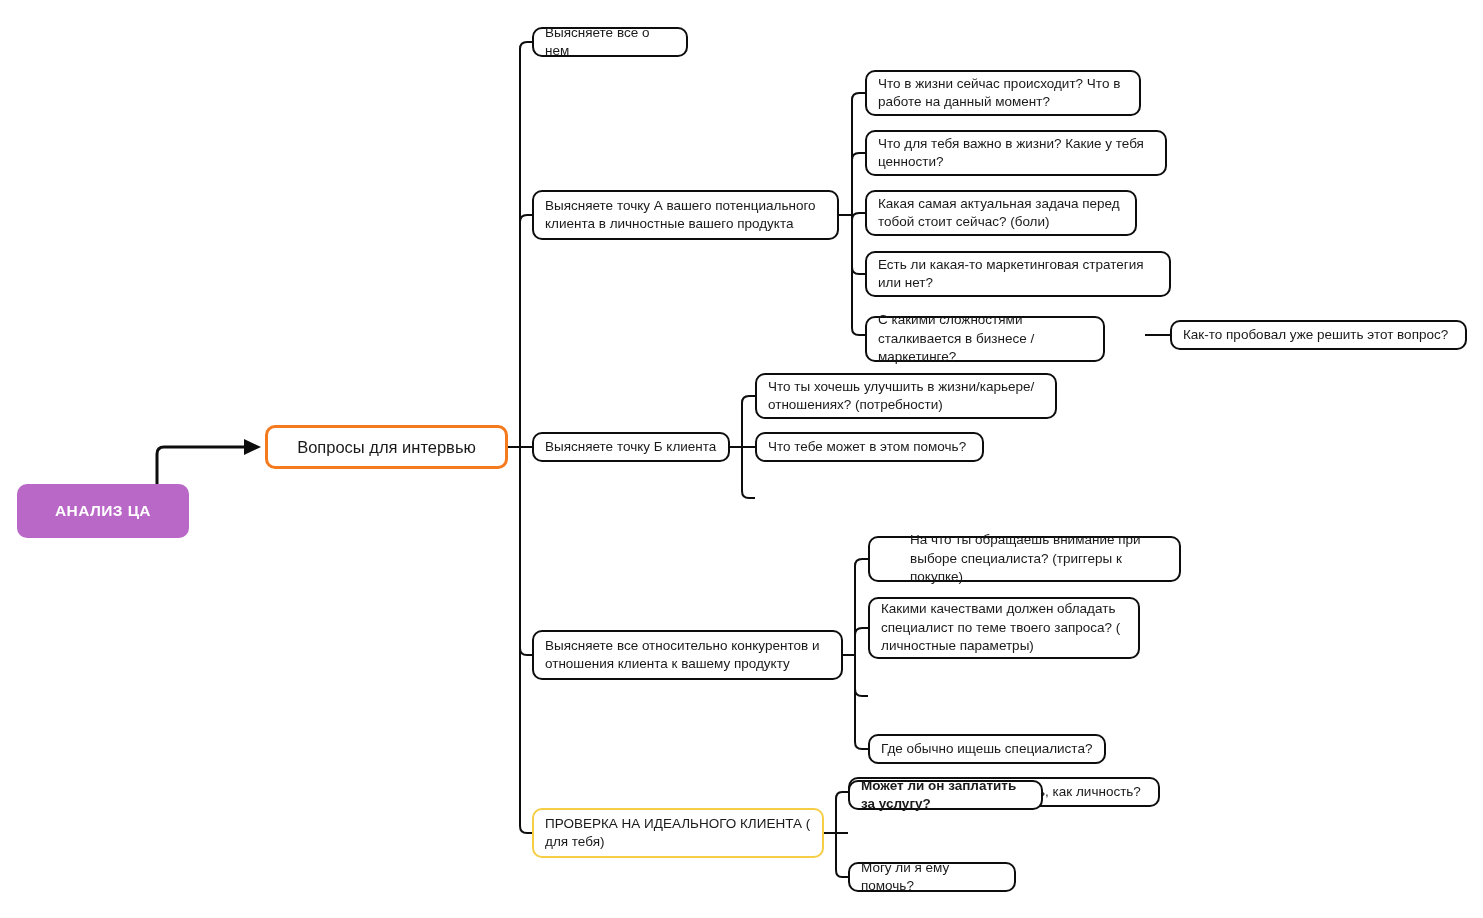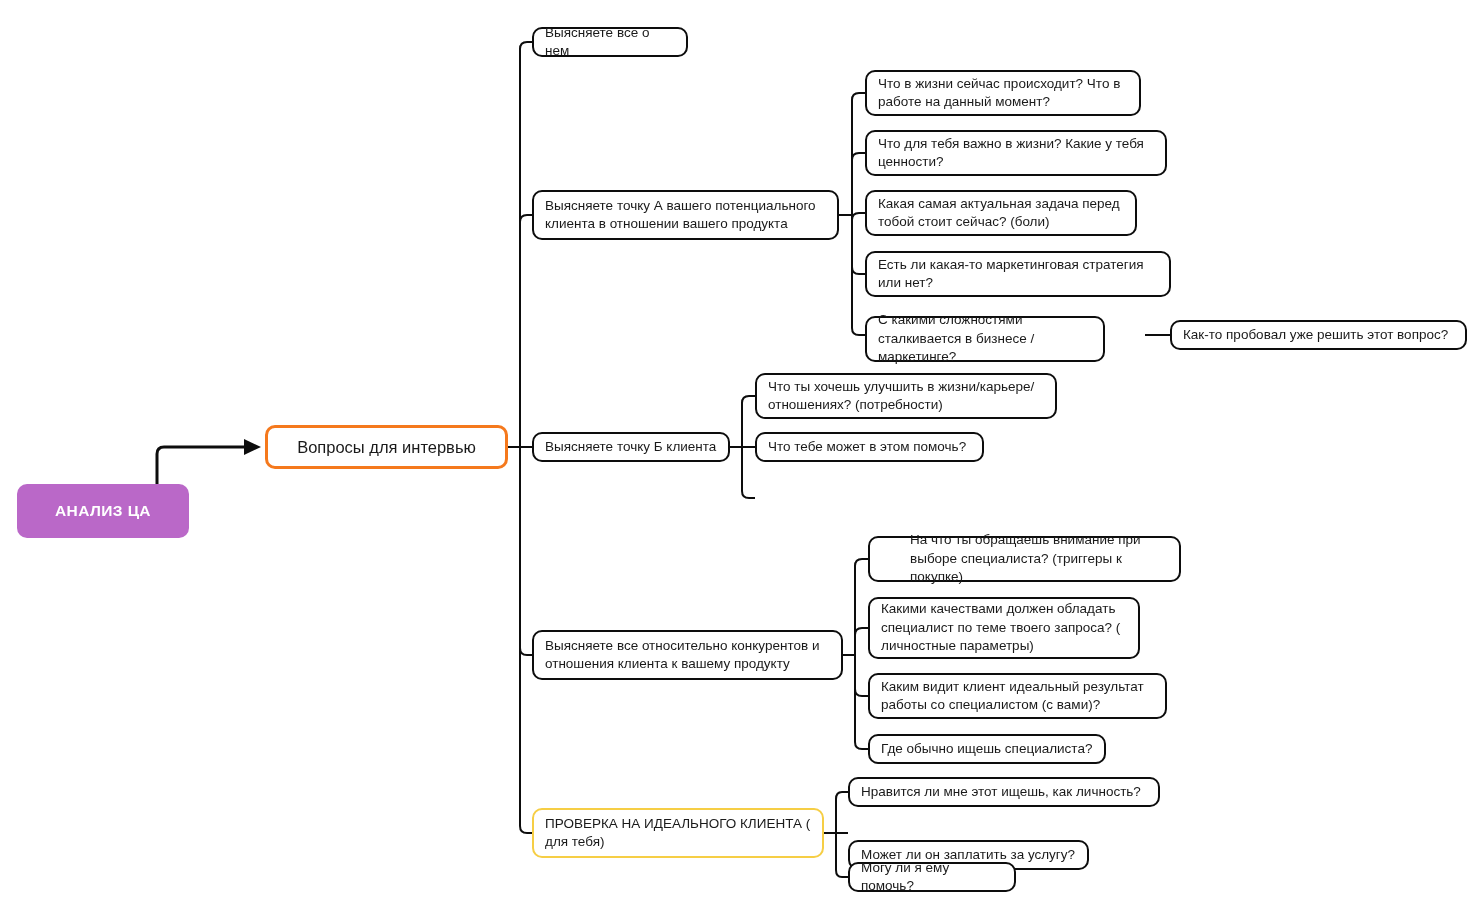--- a/index.html
+++ b/index.html
@@ -80,37 +80,36 @@
     <path d="M 855 689 Q 855 696 862 696 H 868"></path>
 
     <path d="M 824 833 H 848"></path>
     <path d="M 848 792 H 842 Q 836 792 836 799 V 870 Q 836 877 842 877 H 848"></path>
   </svg>
 
   <div class="node root" style="left:17px;top:484px;width:172px;height:54px;">АНАЛИЗ ЦА</div>
   <div class="node main" style="left:265px;top:425px;width:243px;height:44px;">Вопросы для интервью</div>
 
   <div class="node" style="left:532px;top:27px;width:156px;height:30px;">Выясняете все о нем</div>
-  <div class="node" style="left:532px;top:190px;width:307px;height:50px;">Выясняете точку А вашего потенциального клиента в отношении вашего продукта</div>
+  <div class="node" style="left:532px;top:190px;width:307px;height:50px;">Выясняете точку А вашего потенциального клиента в личностные вашего продукта</div>
   <div class="node" style="left:532px;top:630px;width:311px;height:50px;">Выясняете все относительно конкурентов и отношения клиента к вашему продукту</div>
   <div class="node" style="left:532px;top:432px;width:198px;height:30px;">Выясняете точку Б клиента</div>
   <div class="node" style="left:865px;top:70px;width:276px;height:46px;">Что в жизни сейчас происходит? Что в работе на данный момент?</div>
 
   <div class="node checkpoint" style="left:532px;top:808px;width:292px;height:50px;">ПРОВЕРКА НА ИДЕАЛЬНОГО КЛИЕНТА ( для тебя)</div>
   <div class="node" style="left:865px;top:130px;width:302px;height:46px;">Что для тебя важно в жизни? Какие у тебя ценности?</div>
   <div class="node" style="left:865px;top:190px;width:272px;height:46px;">Какая самая актуальная задача перед тобой стоит сейчас? (боли)</div>
   <div class="node" style="left:865px;top:251px;width:306px;height:46px;">Есть ли какая-то маркетинговая стратегия или нет?</div>
   <div class="node" style="left:865px;top:316px;width:240px;height:46px;">С какими сложностями сталкивается в бизнесе / маркетинге?</div>
   <div class="node" style="left:1170px;top:320px;width:297px;height:30px;">Как-то пробовал уже решить этот вопрос?</div>
 
   <div class="node" style="left:755px;top:373px;width:302px;height:46px;">Что ты хочешь улучшить в жизни/карьере/отношениях? (потребности)</div>
   <div class="node" style="left:755px;top:432px;width:229px;height:30px;">Что тебе может в этом помочь?</div>
 
   <div class="node" style="left:868px;top:536px;width:313px;height:46px;padding-left:40px;">На что ты обращаешь внимание при выборе специалиста? (триггеры к покупке)</div>
   <div class="node" style="left:868px;top:597px;width:272px;height:62px;">Какими качествами должен обладать специалист по теме твоего запроса? ( личностные параметры)</div>
-  <div class="node" style="left:868px;top:673px;width:299px;height:46px;">Каким видит клиент идеальный результат работы со специалистом (с вами)?</div>
   <div class="node" style="left:868px;top:734px;width:238px;height:30px;">Где обычно ищешь специалиста?</div>
 
   <div class="node" style="left:848px;top:777px;width:312px;height:30px;">Нравится ли мне этот ищешь, как личность?</div>
-  <div class="node" style="left:848px;top:840px;width:241px;height:30px;">Может ли он заплатить за услугу?</div>
+  <div class="node" style="left:848px;top:780px;width:195px;height:30px;font-weight:bold;">Может ли он заплатить за услугу?</div>
   <div class="node" style="left:848px;top:862px;width:168px;height:30px;">Могу ли я ему помочь?</div>
 
 </div>
 
 </body></html>

